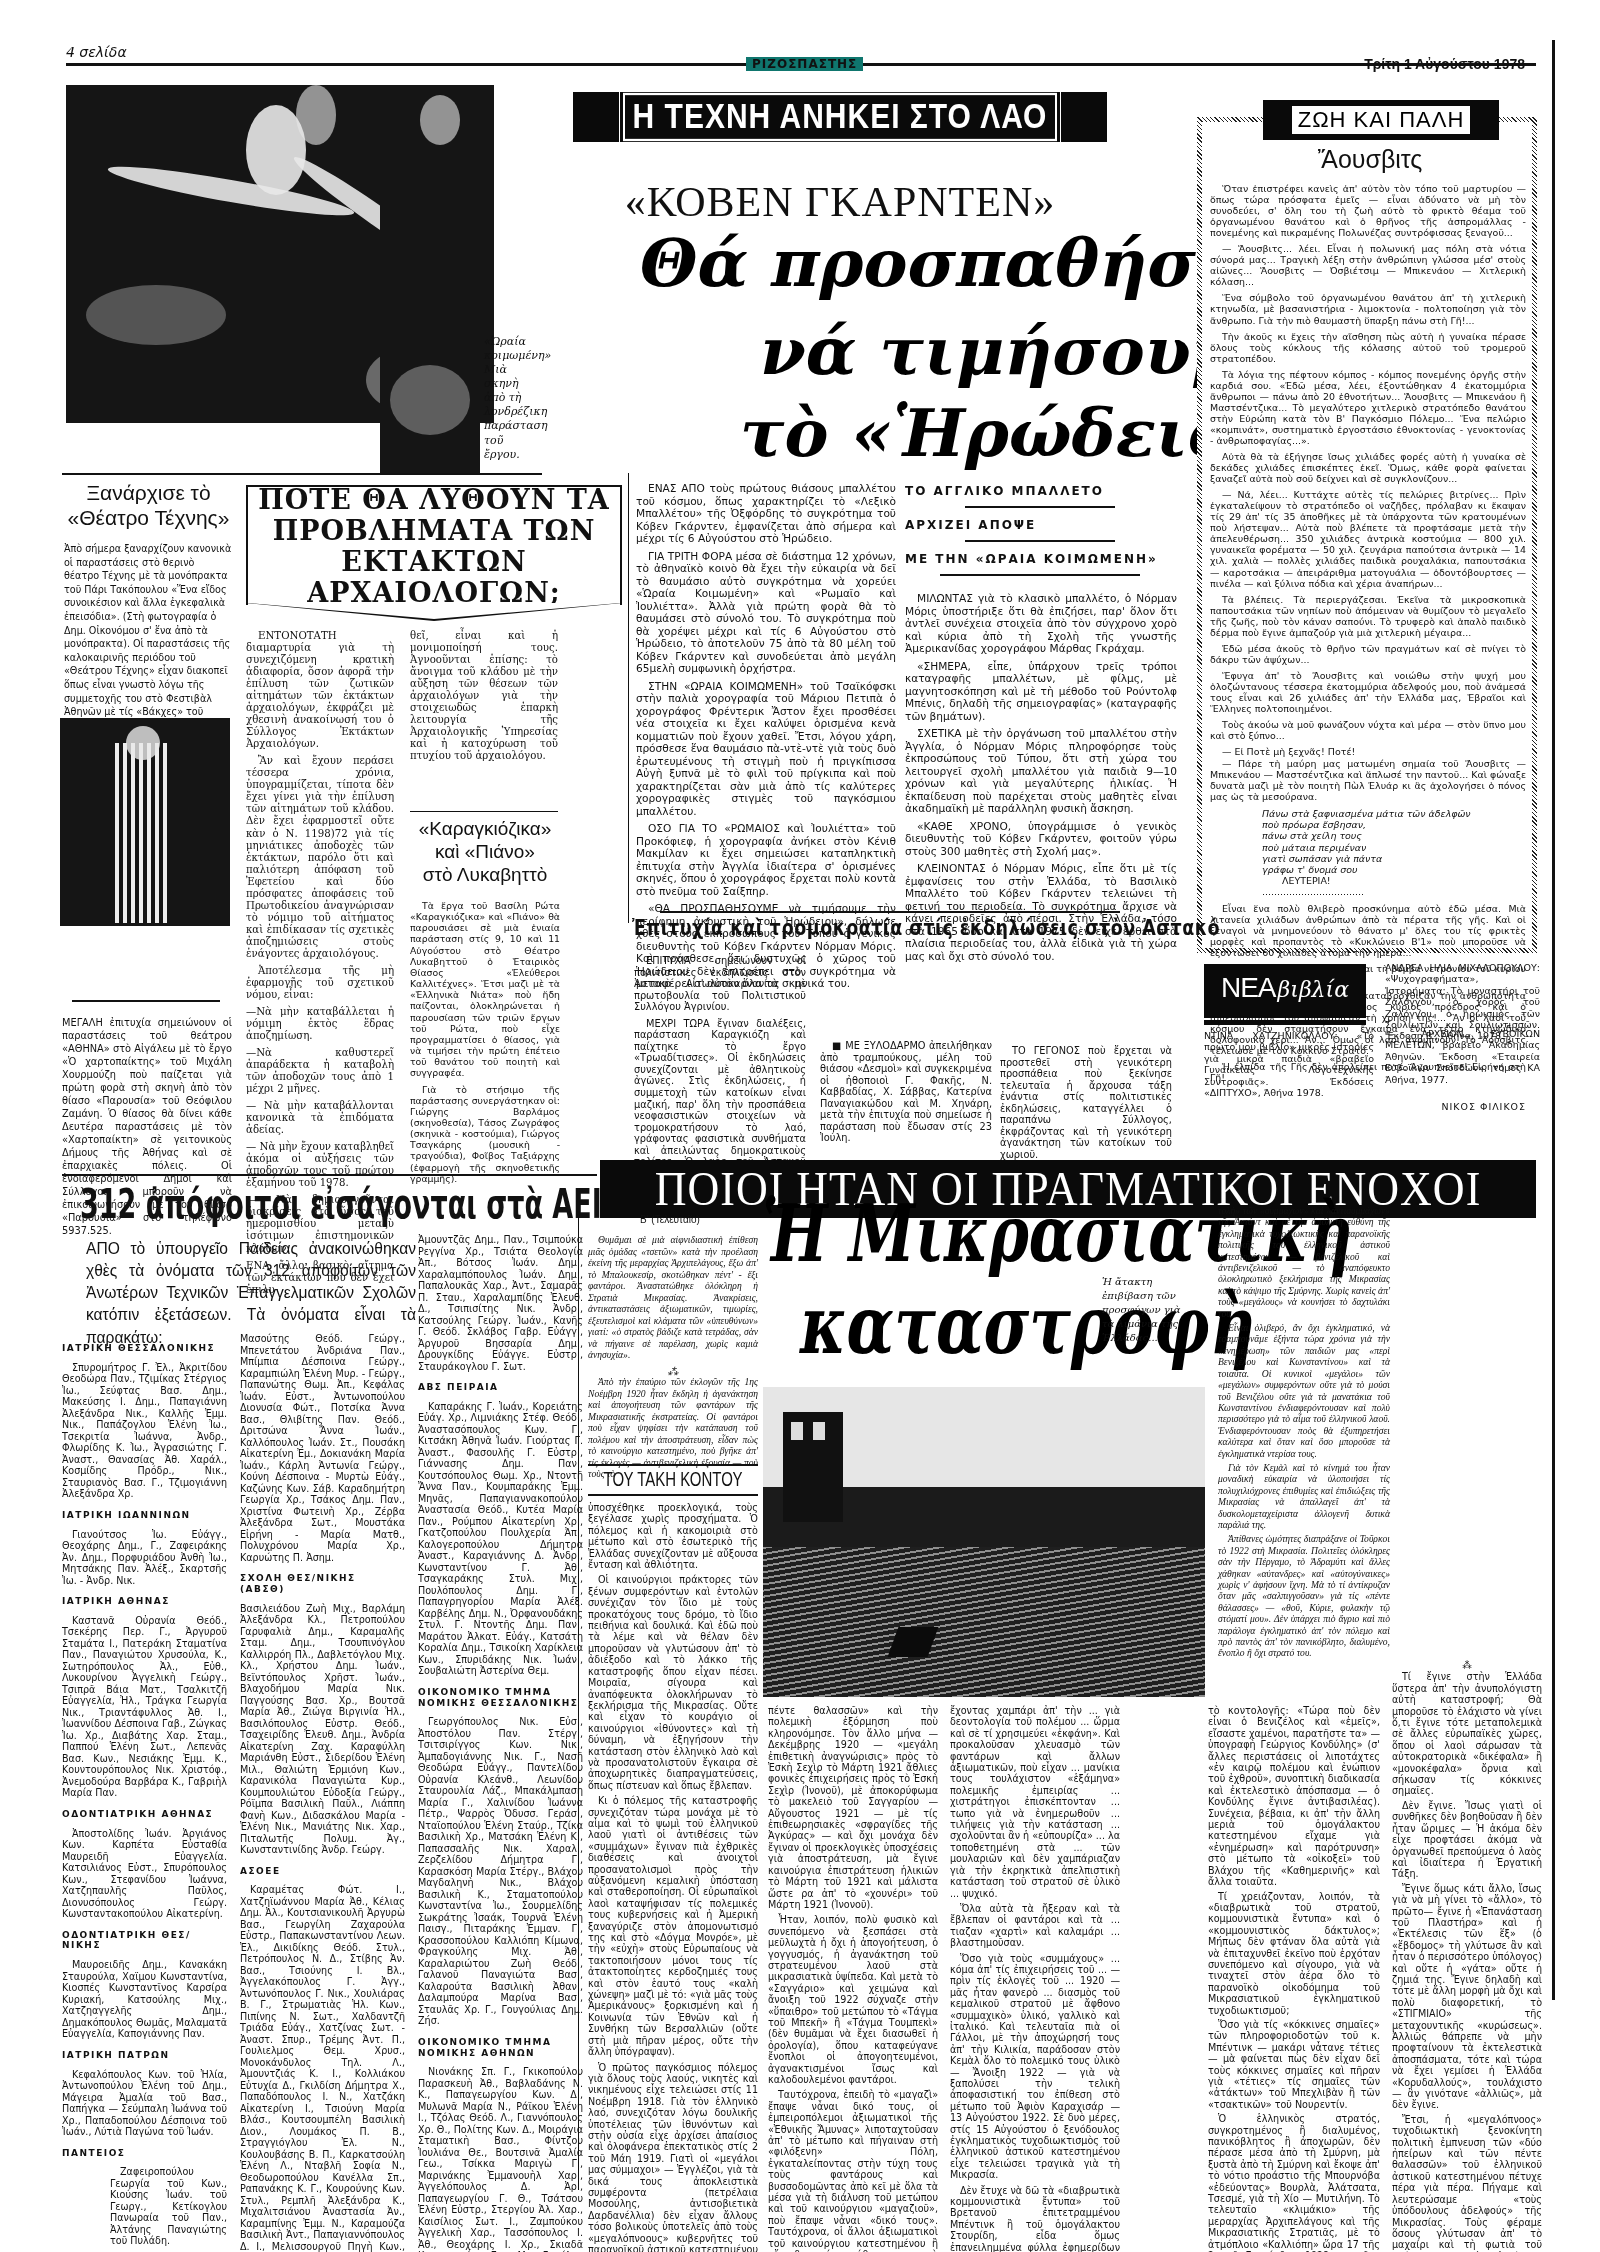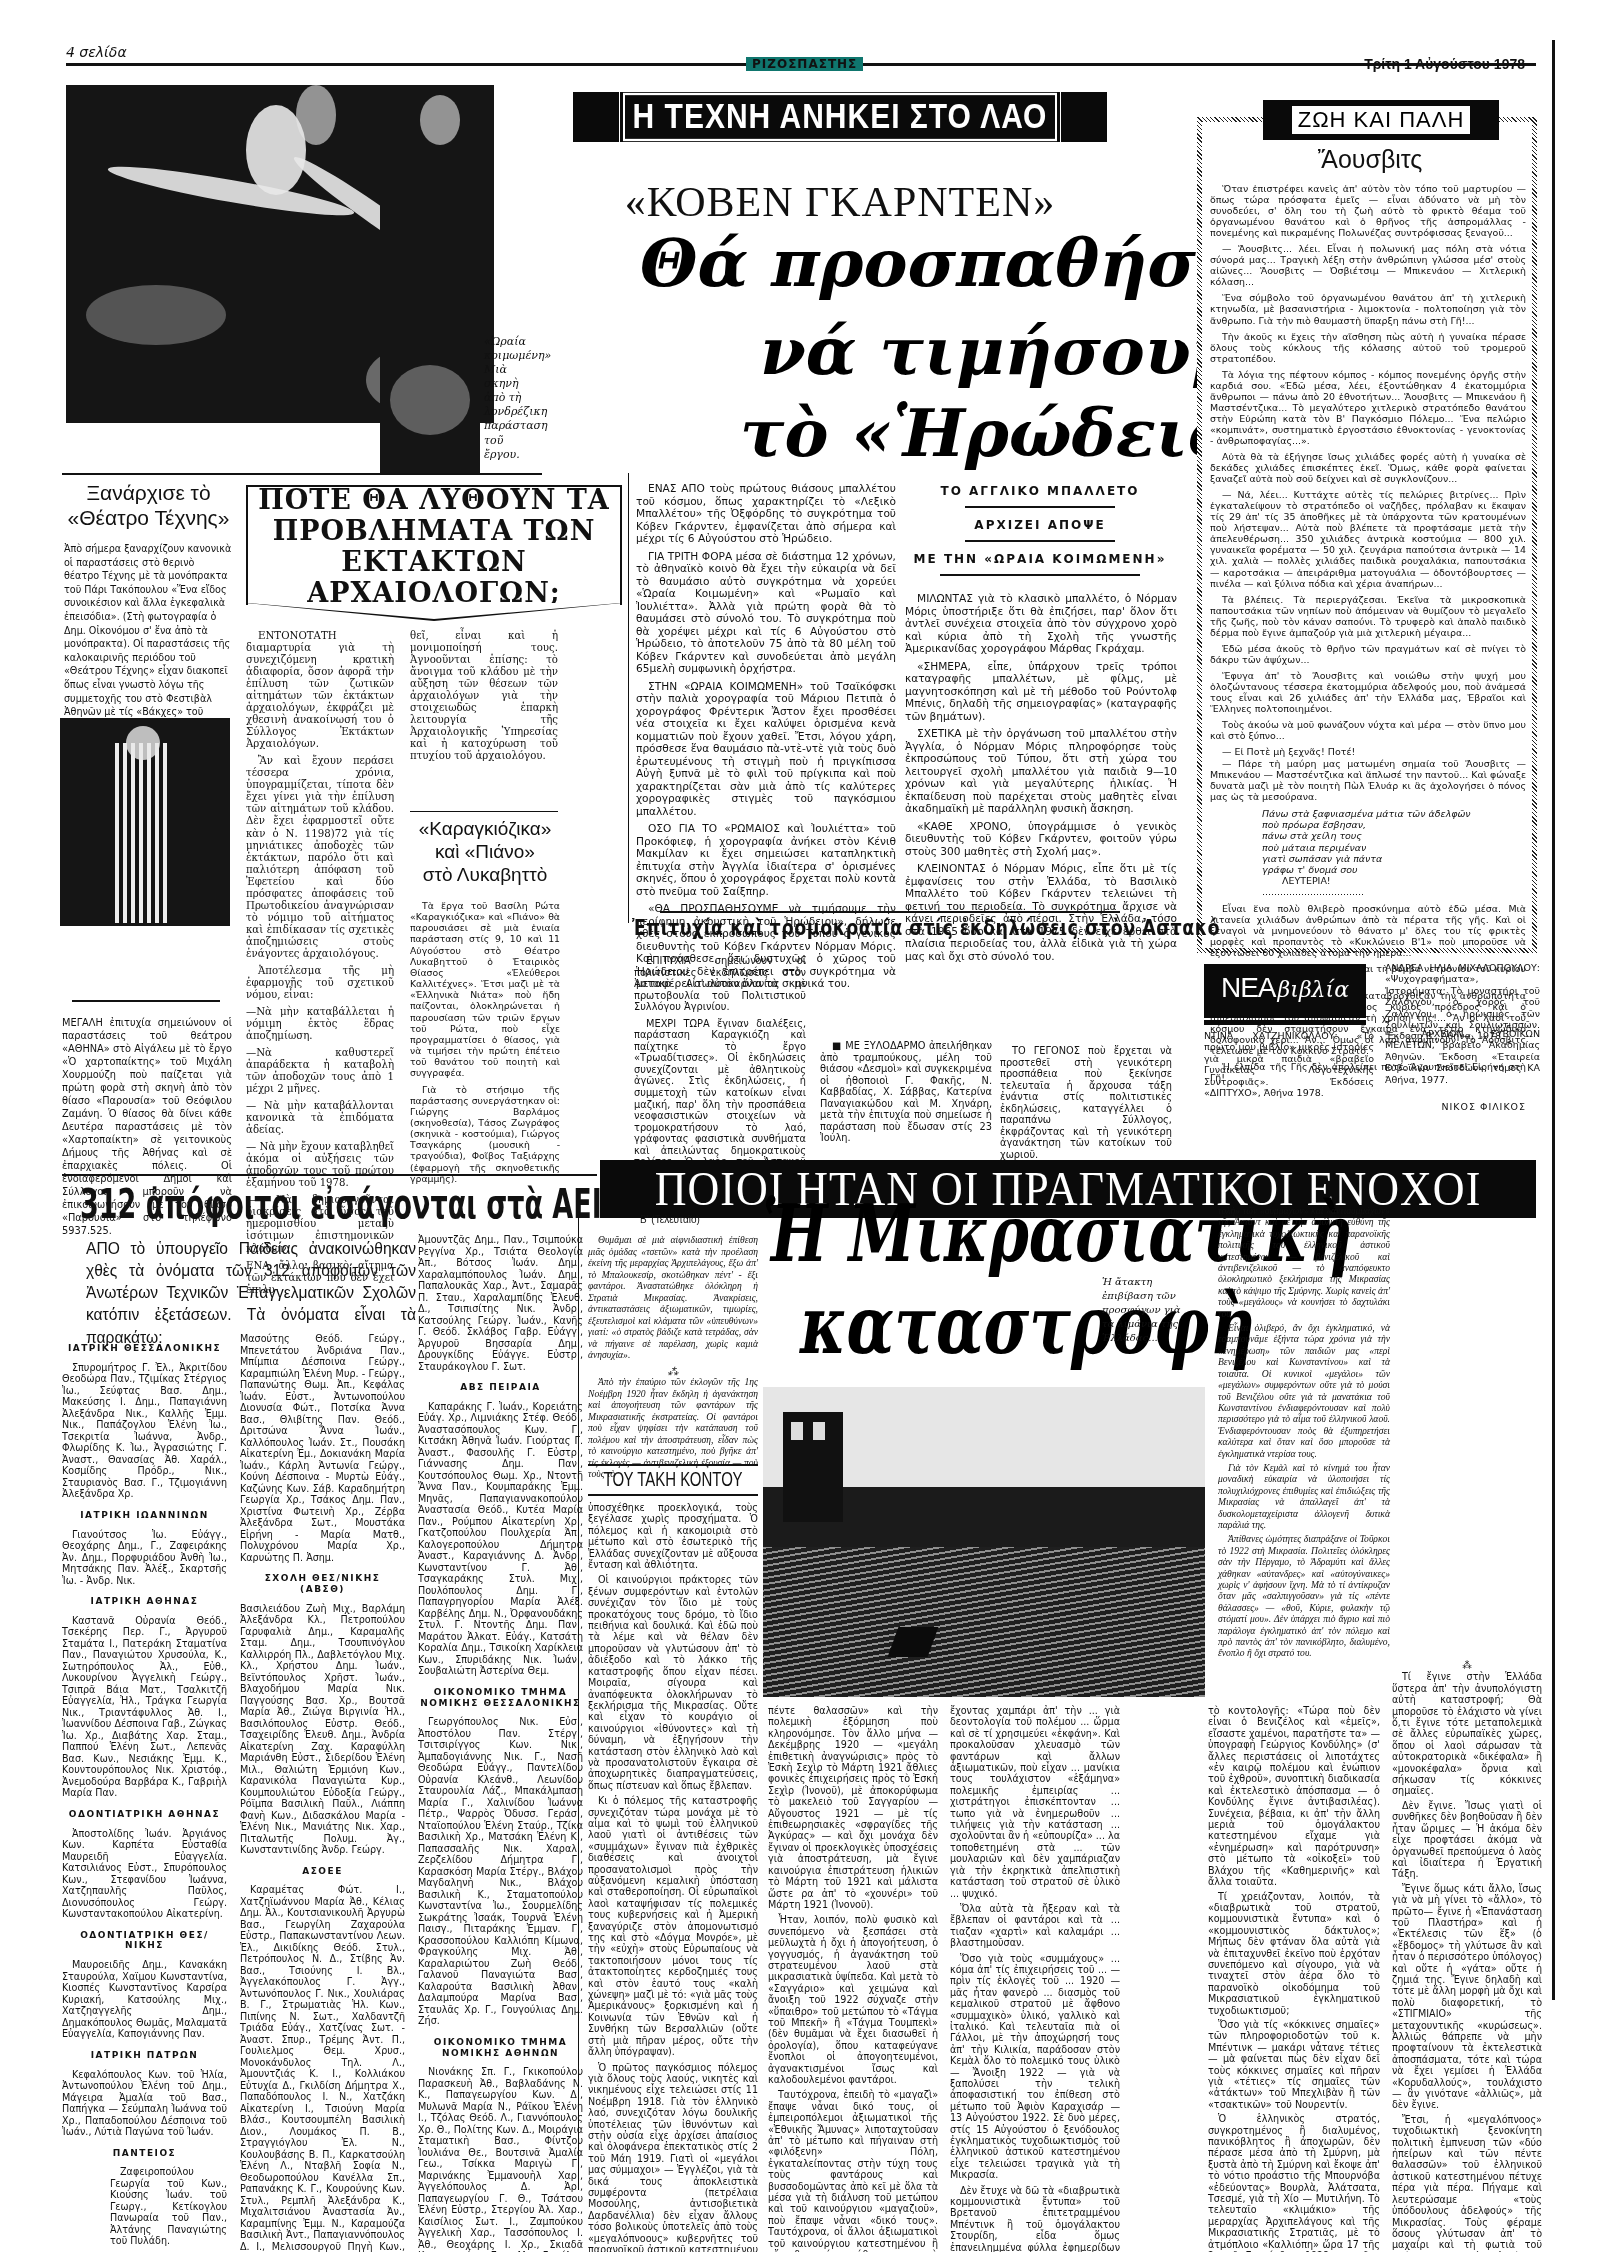--- a/index.html
+++ b/index.html
@@ -5,21 +5,21 @@
   * { box-sizing: border-box; margin: 0; padding: 0; }
   html, body { background: #fff; }
   body { width: 1600px; height: 2252px; position: relative; overflow: hidden; color: #111;
          font-family: "DejaVu Sans", sans-serif; }
   .abs { position: absolute; }
   .lib { font-family: "Liberation Sans", sans-serif; }
   .libserif { font-family: "Liberation Serif", serif; }
   .body-text { font-family: "DejaVu Sans", sans-serif; font-size: 12.2px; line-height: 1.18; text-align: justify; color: #111; }
   .body-text p { text-indent: 12px; margin-bottom: 5px; }
   .rule { position: absolute; background: #111; }
-  .section-head { font-family: "DejaVu Sans", sans-serif; font-weight: bold; font-size: 12px; letter-spacing: 2px; text-align: center; margin: 10px 0 8px; }
+  .section-head { font-family: "DejaVu Sans", sans-serif; font-weight: bold; font-size: 12px; letter-spacing: 2px; text-align: left; margin: 10px 0 8px; }
 
   
   .masthead-left { left: 66px; top: 44px; font-size: 14px; font-style: italic; }
   .masthead-center { left: 746px; top: 57px; font-size: 12px; font-weight: bold; letter-spacing: 1px; background: #0f766e; padding: 0 6px; }
   .masthead-right { right: 75px; top: 56px; font-size: 14px; font-weight: bold; font-family: "Liberation Sans", sans-serif; }
 
   
   .photo { background: #151515; overflow: hidden; }
   .photo .hl { position: absolute; background: #e8e8e8; border-radius: 50%; opacity: .9; }
 

